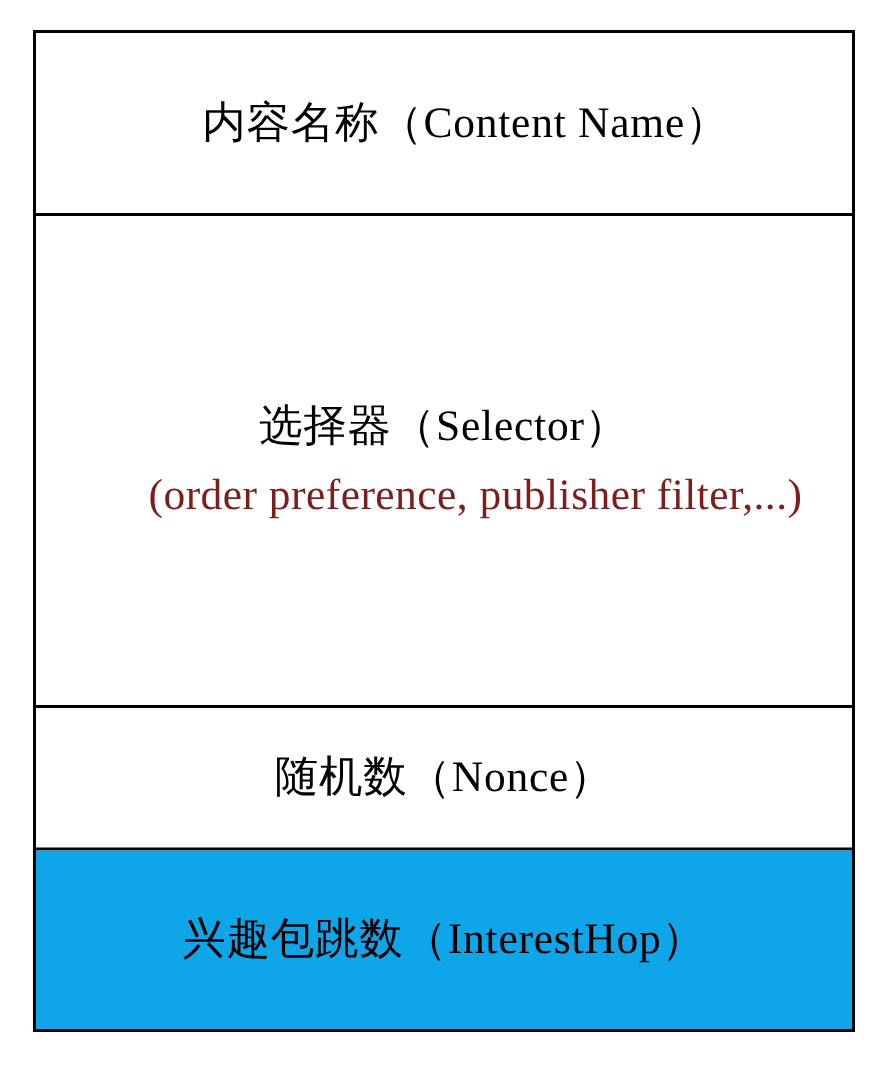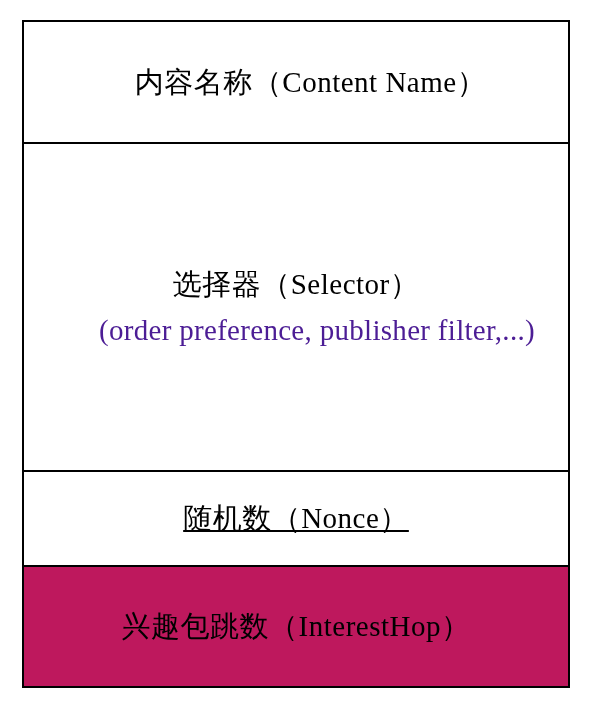--- a/index.html
+++ b/index.html
@@ -35,35 +35,34 @@
     }
     .field-content-name {
       height: 127px;
       padding-left: 39px;
     }
     .field-selector {
       height: 341px;
     }
     .field-nonce {
       height: 98px;
-      text-decoration: underline;
     }
     .field-interest-hop {
       height: 124px;
-      background-color: #be185d;
+      background-color: #0ea5e9;
     }
     .field-title {
       font-size: 29px;
       color: #000000;
       line-height: 1.6;
       letter-spacing: 0.5px;
     }
     .field-subtitle {
       font-size: 29px;
-      color: #4c1d95;
+      color: #7f1d1d;
       line-height: 1.6;
       letter-spacing: 0.3px;
       margin-left: 42px;
     }
   </style>
 </head>
 <body>
 
 <div class="packet-container">
   <div class="field field-content-name">

